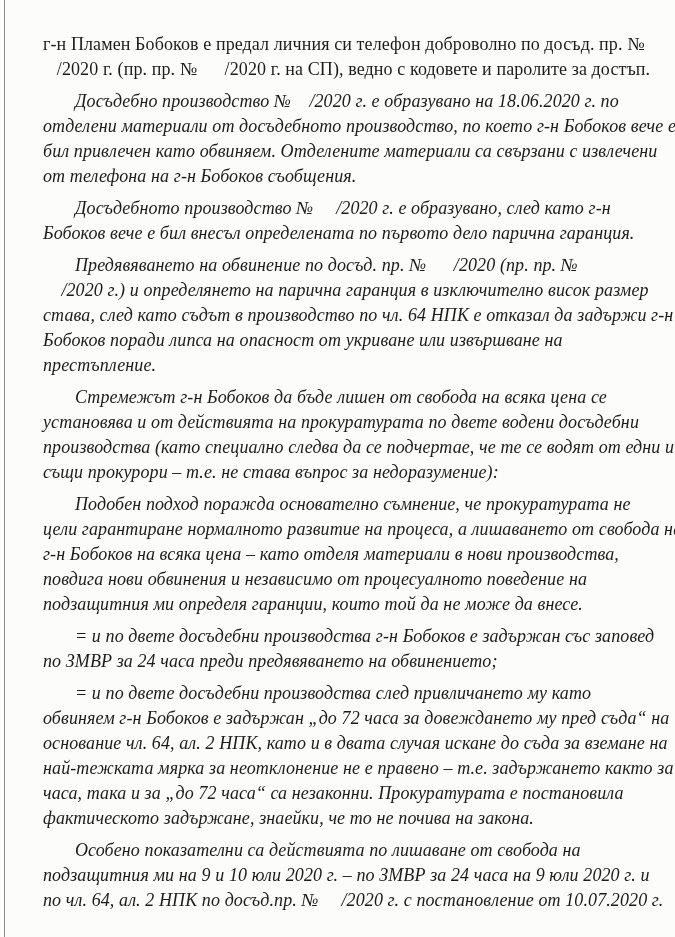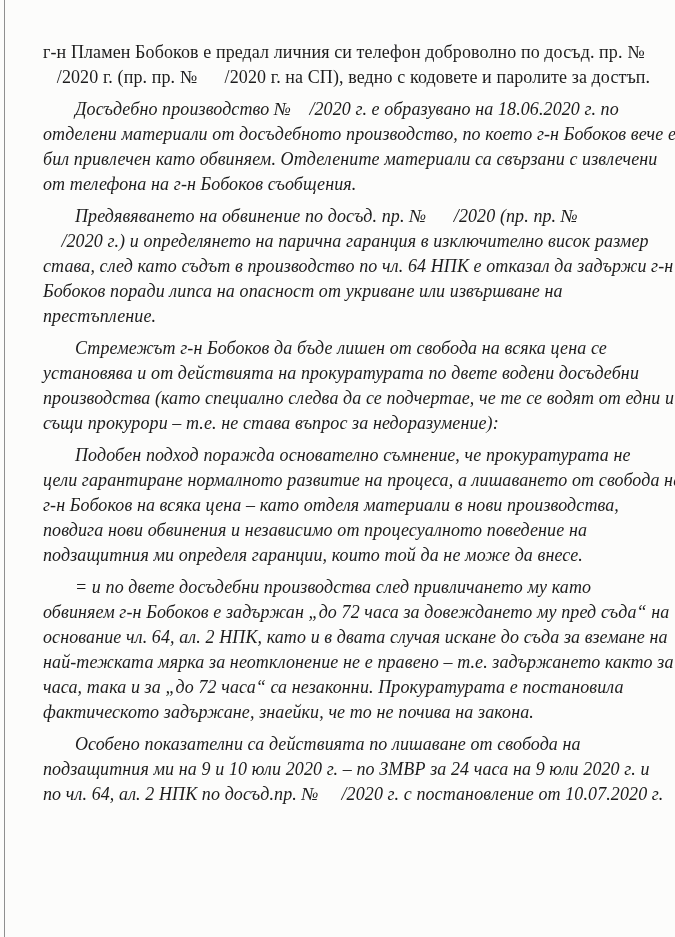--- a/index.html
+++ b/index.html
@@ -34,31 +34,33 @@
     right: 14px;
     color: #1c1c1c;
     font-size: 18px;
     line-height: 25px;
     letter-spacing: 0.1px;
   }
   p.para {
     margin: 7px 0 0 0;
     white-space: nowrap;
   }
-  p.para.first   { margin-top: 8px; }
+  p.para.first   { margin-top: 0; }
   p.para.indent  { text-indent: 32px; font-style: italic; }
   p.para.big-gap { }
 </style>
 </head>
 <body>
 
 <div class="page">
   <div class="scan-edge"></div>
   <div class="doc" id="doc">
       <p class="para first">г-н Пламен Бобоков е предал личния си телефон доброволно по досъд. пр. №<br>&nbsp;&nbsp;&nbsp;/2020 г. (пр. пр. №&nbsp;&nbsp;&nbsp;&nbsp;&nbsp;&nbsp;/2020 г. на СП), ведно с кодовете и паролите за достъп.</p>
       <p class="para indent">Досъдебно производство №&nbsp;&nbsp;&nbsp;&nbsp;/2020 г. е образувано на 18.06.2020 г. по<br>отделени материали от досъдебното производство, по което г-н Бобоков вече е<br>бил привлечен като обвиняем. Отделените материали са свързани с извлечени<br>от телефона на г-н Бобоков съобщения.</p>
+      <p class="para indent">Досъдебното производство №&nbsp;&nbsp;&nbsp;&nbsp;&nbsp;/2020 г. е образувано, след като г-н<br>Бобоков вече е бил внесъл определената по първото дело парична гаранция.</p>
       <p class="para indent">Предявяването на обвинение по досъд. пр. №&nbsp;&nbsp;&nbsp;&nbsp;&nbsp;&nbsp;/2020 (пр. пр. №<br>&nbsp;&nbsp;&nbsp;&nbsp;/2020 г.) и определянето на парична гаранция в изключително висок размер<br>става, след като съдът в производство по чл. 64 НПК е отказал да задържи г-н<br>Бобоков поради липса на опасност от укриване или извършване на<br>престъпление.</p>
       <p class="para indent">Стремежът г-н Бобоков да бъде лишен от свобода на всяка цена се<br>установява и от действията на прокуратурата по двете водени досъдебни<br>производства (като специално следва да се подчертае, че те се водят от едни и<br>същи прокурори – т.е. не става въпрос за недоразумение):</p>
       <p class="para indent">Подобен подход поражда основателно съмнение, че прокуратурата не<br>цели гарантиране нормалното развитие на процеса, а лишаването от свобода на<br>г-н Бобоков на всяка цена – като отделя материали в нови производства,<br>повдига нови обвинения и независимо от процесуалното поведение на<br>подзащитния ми определя гаранции, които той да не може да внесе.</p>
+      <p class="para indent">= и по двете досъдебни производства г-н Бобоков е задържан със заповед<br>по ЗМВР за 24 часа преди предявяването на обвинението;</p>
       <p class="para indent">= и по двете досъдебни производства след привличането му като<br>обвиняем г-н Бобоков е задържан „до 72 часа за довеждането му пред съда“ на<br>основание чл. 64, ал. 2 НПК, като и в двата случая искане до съда за вземане на<br>най-тежката мярка за неотклонение не е правено – т.е. задържането както за 24<br>часа, така и за „до 72 часа“ са незаконни. Прокуратурата е постановила<br>фактическото задържане, знаейки, че то не почива на закона.</p>
       <p class="para indent big-gap">Особено показателни са действията по лишаване от свобода на<br>подзащитния ми на 9 и 10 юли 2020 г. – по ЗМВР за 24 часа на 9 юли 2020 г. и<br>по чл. 64, ал. 2 НПК по досъд.пр. №&nbsp;&nbsp;&nbsp;&nbsp;&nbsp;/2020 г. с постановление от 10.07.2020 г.</p>
     </div>
 </div>
 
 </body></html>

